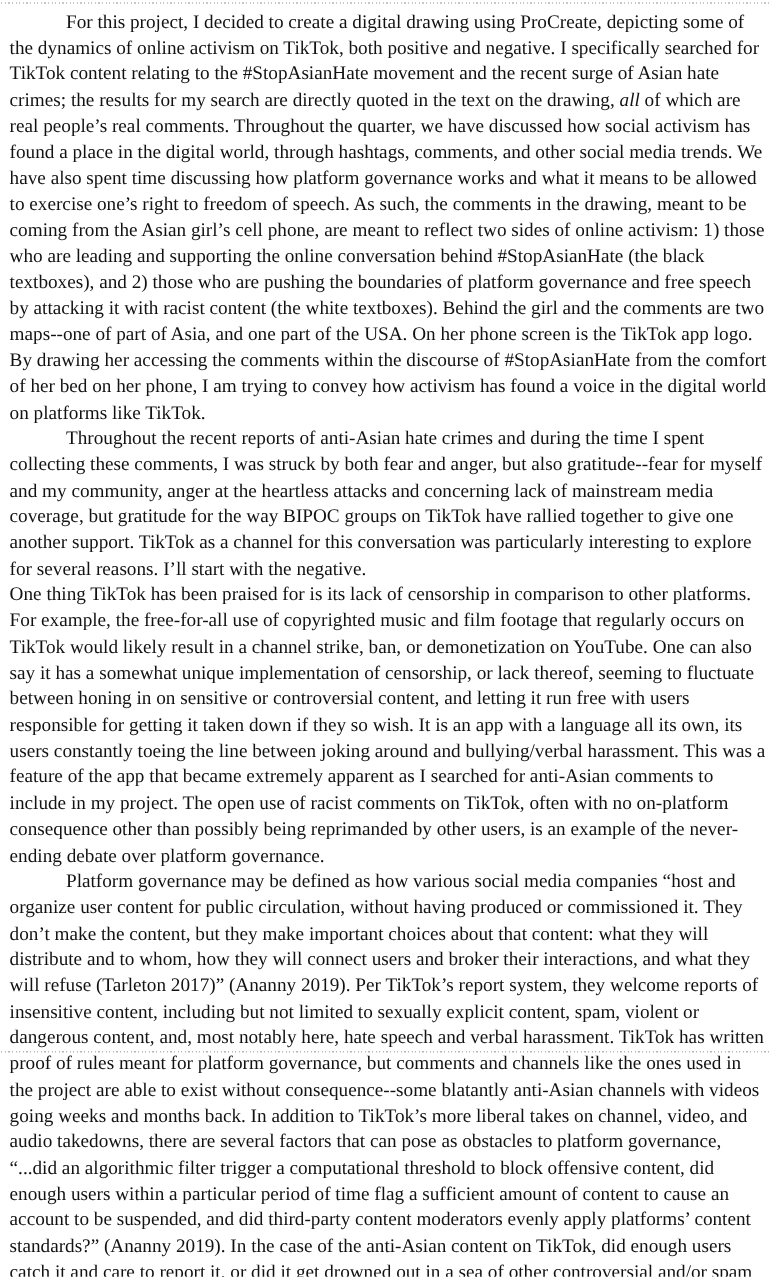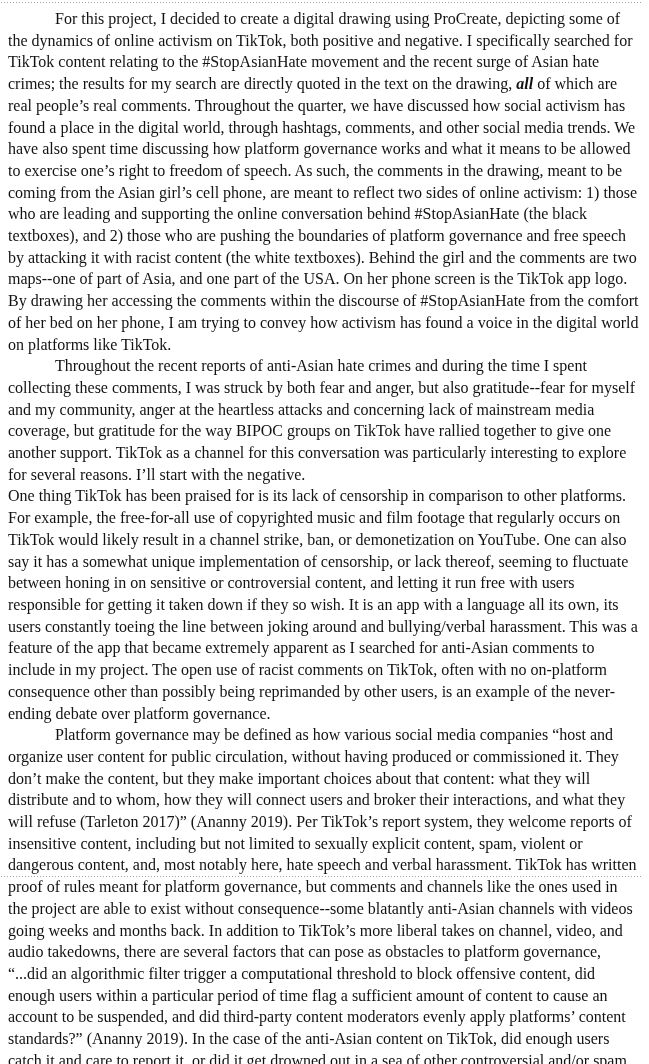--- a/index.html
+++ b/index.html
@@ -14,21 +14,21 @@
     width: 633px;
     padding: 8px 8px 0 8px;
     font-family: "Liberation Serif", "DejaVu Serif", serif;
     font-size: 16px;
     line-height: 21.7px;
     color: #121212;
     text-align: left;
   }
   .para { margin: 0; }
   .indented { text-indent: 47px; }
-  .italic { font-style: italic; font-weight: bold; }
+  .italic { font-style: italic; }
   .pb {
     position: absolute;
     left: -8px;
     width: 649px;
     height: 1px;
     background: repeating-linear-gradient(to right, #a3a3a3 0 1px, transparent 1px 3px);
   }
   .pb-top { top: 2px; }
   .pb-mid { top: 876px; }
 </style>

